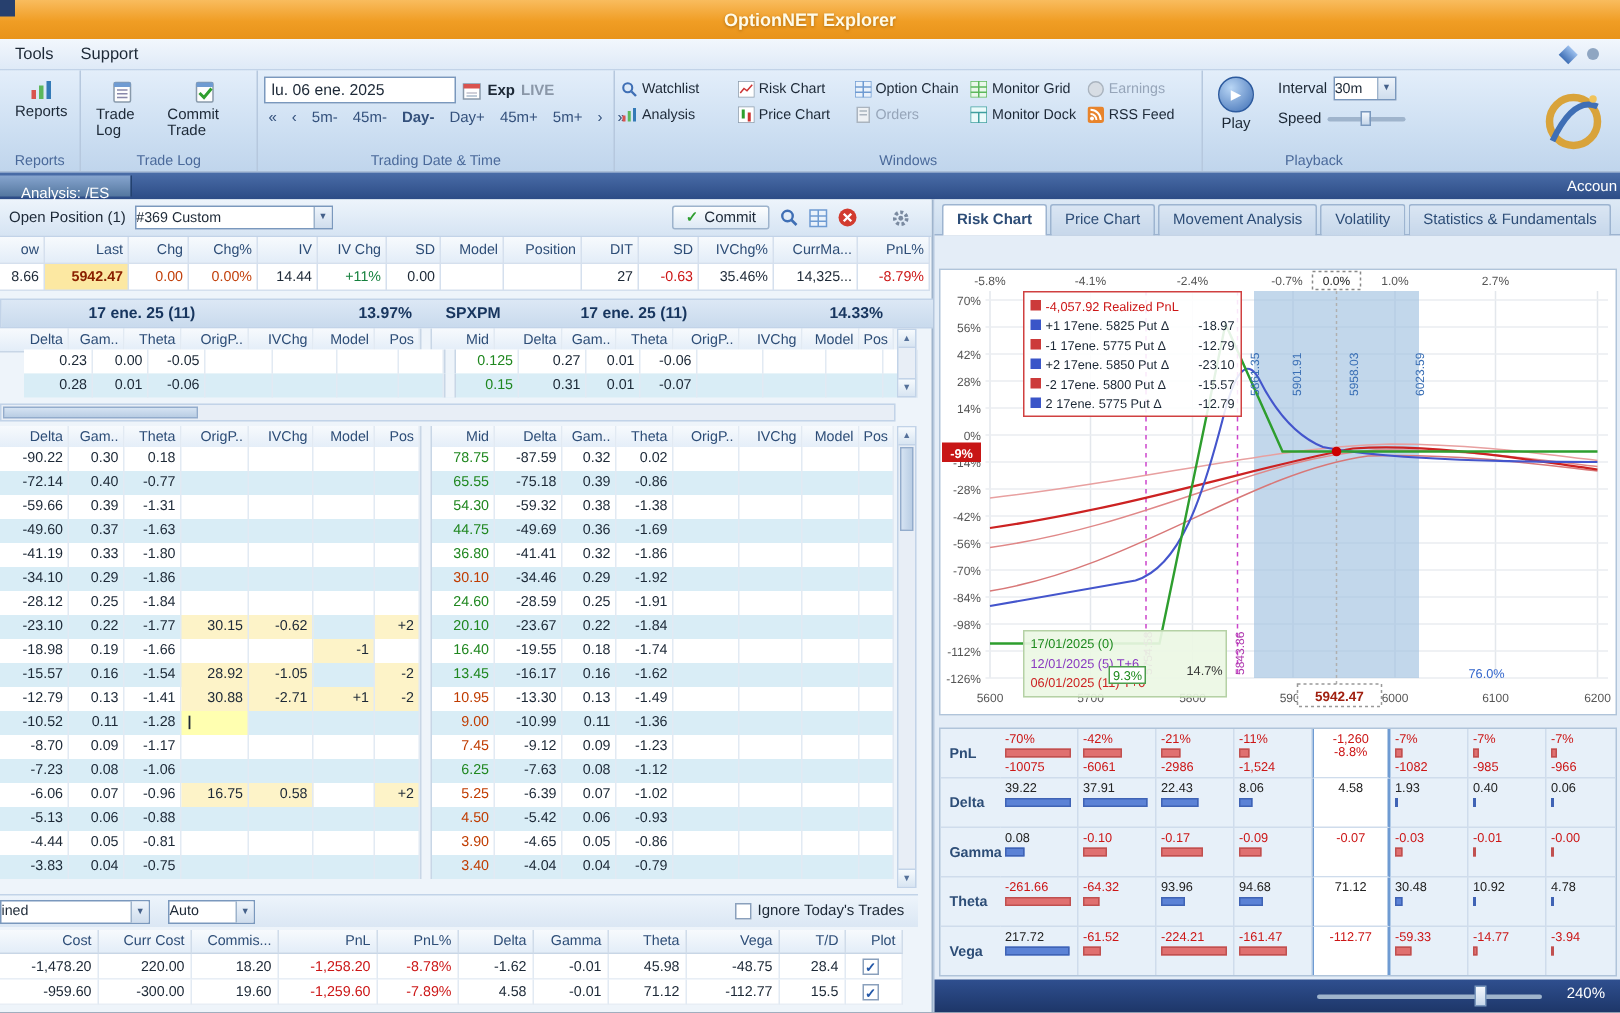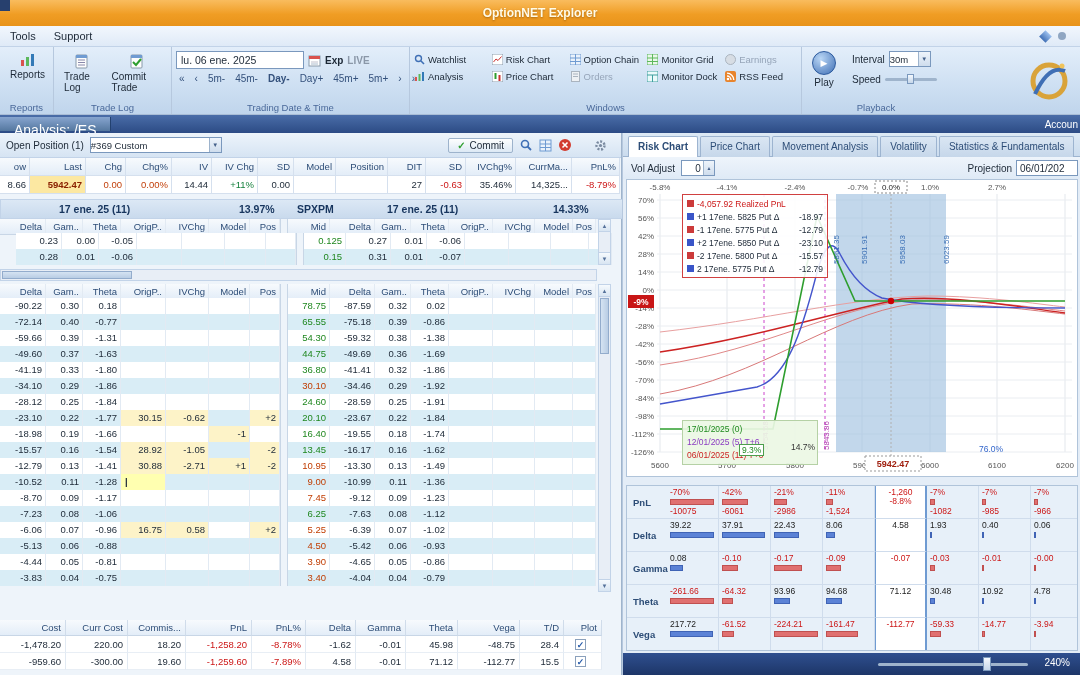--- a/index.html
+++ b/index.html
@@ -25,21 +25,21 @@
 .witem{display:flex;align-items:center;gap:3px;width:76px;font-size:9.5px;}
 .combo{height:16px;background:#fff;border:1px solid #7a98bd;display:inline-flex;align-items:center;padding-left:0;position:relative;font-size:9.5px;}
 .combo .arr{margin-left:auto;width:12px;height:100%;background:linear-gradient(#eef4fb,#cfdded);border-left:1px solid #9db3cc;font-size:6px;color:#44608a;display:flex;align-items:center;justify-content:center;}
 #play-btn{width:24px;height:24px;border-radius:50%;background:radial-gradient(circle at 35% 30%,#b9d6f5,#3f6fb5);border:1px solid #2c5a9e;color:#fff;font-size:9px;display:flex;align-items:center;justify-content:center;}
 .slider{position:relative;width:52px;height:12px;}
 .slider .groove{position:absolute;left:0;top:5px;width:100%;height:3px;background:#9fb4cc;border-radius:2px;}
 .slider .thumb{position:absolute;top:1px;width:7px;height:10px;background:linear-gradient(#f4f8fd,#c6d7ea);border:1px solid #7a98bd;}
 #ribbon-logo{margin-left:auto;display:flex;align-items:center;padding-right:8px;}
 
 #tabbar{position:absolute;left:0;top:115px;width:1080px;height:18px;background:linear-gradient(#4a6da8,#2c4b85);color:#fff;display:flex;align-items:center;}
-#analysis-tab{height:14px;line-height:18px;padding:4px 14px;background:linear-gradient(#87a5cf,#54779f);font-size:14px;border-right:1px solid #23416f;}
+#analysis-tab{height:14px;line-height:18px;padding:4px 14px;background:linear-gradient(#87a5cf,#54779f);font-size:10px;border-right:1px solid #23416f;}
 #tabbar-right{margin-left:auto;padding-right:2px;font-size:10px;}
 
 #leftpanel{position:absolute;left:0;top:133px;width:622px;height:542px;background:#eef4fa;border-right:1px solid #9fb4cc;}
 #posbar{position:absolute;left:0;top:0;width:100%;height:25px;background:linear-gradient(#edf4fb,#d6e4f3);border-bottom:1px solid #c2d3e8;display:flex;align-items:center;gap:6px;padding:0 14px 0 6px;}
 #pos-combo{width:132px;}
 #commit-btn{margin-left:auto;display:flex;align-items:center;gap:4px;padding:1px 8px;border:1px solid #9db3cc;border-radius:2px;background:linear-gradient(#fdfefe,#dde9f5);}
 .pbicon{display:flex;align-items:center;}
 #quote-head,#quote-vals{position:absolute;left:0;display:flex;}
 #quote-head{top:25px;height:18px;}
 #quote-vals{top:43px;height:18px;}
@@ -822,20 +822,34 @@
           <div class="ccell" style="width: 38px;"></div>
           <div class="ccell" style="width: 23px;"></div>
         </div>
       </div>
     <div class="vsb" style="left:598px;top:151px;height:308px;">
       <div class="sbtn">▲</div>
       <div class="sthumb"></div>
       <div class="sbtn b">▼</div>
     </div>
 
+    <div id="bl-controls">
+      <span class="combo" id="bl-combo1">
+          <span>ined</span>
+          <span class="arr">▼</span>
+        </span>
+      <span class="combo" id="bl-combo2">
+          <span>Auto</span>
+          <span class="arr">▼</span>
+        </span>
+      <span id="ignore-wrap">
+          <span class="cbx"></span>
+          <span>Ignore Today's Trades</span>
+        </span>
+    </div>
 
     <div id="bt-head">
         <div class="bth" style="width: 66px;">Cost</div>
         <div class="bth" style="width: 62px;">Curr Cost</div>
         <div class="bth" style="width: 58px;">Commis...</div>
         <div class="bth" style="width: 66px;">PnL</div>
         <div class="bth" style="width: 54px;">PnL%</div>
         <div class="bth" style="width: 50px;">Delta</div>
         <div class="bth" style="width: 50px;">Gamma</div>
         <div class="bth" style="width: 52px;">Theta</div>
@@ -877,29 +891,20 @@
       </div>
   </div>
 
   <div id="rightpanel">
     <div id="rp-tabs">
       <div class="rtab active">Risk Chart</div>
       <div class="rtab">Price Chart</div>
       <div class="rtab">Movement Analysis</div>
       <div class="rtab">Volatility</div>
       <div class="rtab">Statistics &amp; Fundamentals</div>
-    </div>
-    <div id="rp-controls">
-      <span>Vol Adjust</span>
-      <span id="vol-spin"><span>0</span><span class="spins">
-            <span>▲</span>
-            <span>▼</span>
-          </span></span>
-      <span id="proj-label">Projection</span>
-      <span id="proj-value">06/01/202</span>
     </div>
 
     <div id="chart">
       <svg id="risk-svg" width="452" height="298" viewBox="0 0 452 298">
         <g id="grid">
             <line x1="33" y1="14" x2="33" y2="272" stroke="#e3e7ec"></line>
             <line x1="100" y1="14" x2="100" y2="272" stroke="#e3e7ec"></line>
             <line x1="168" y1="14" x2="168" y2="272" stroke="#e3e7ec"></line>
             <line x1="235" y1="14" x2="235" y2="272" stroke="#e3e7ec"></line>
             <line x1="303" y1="14" x2="303" y2="272" stroke="#e3e7ec"></line>

